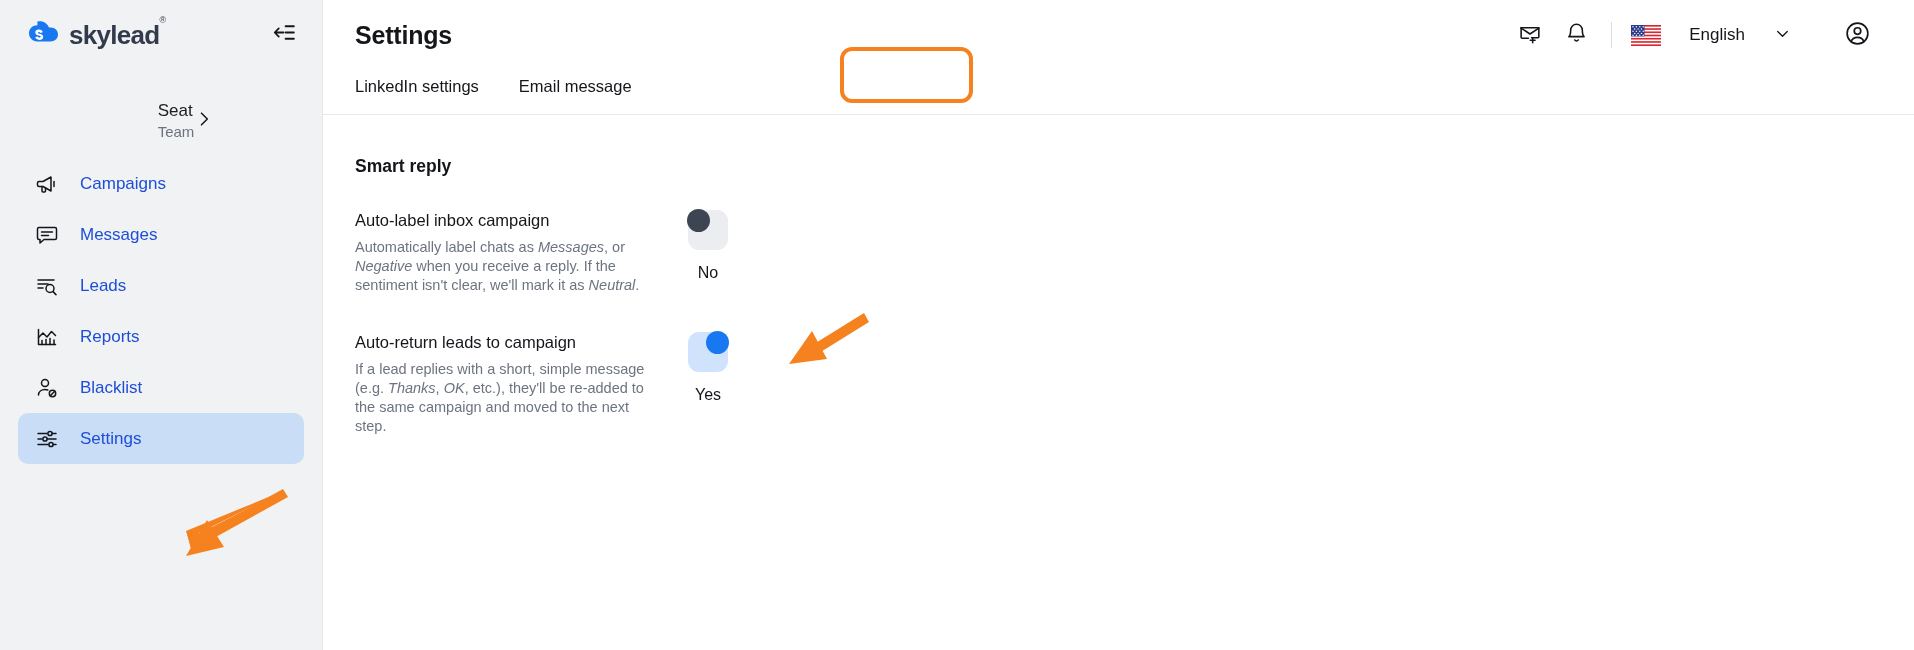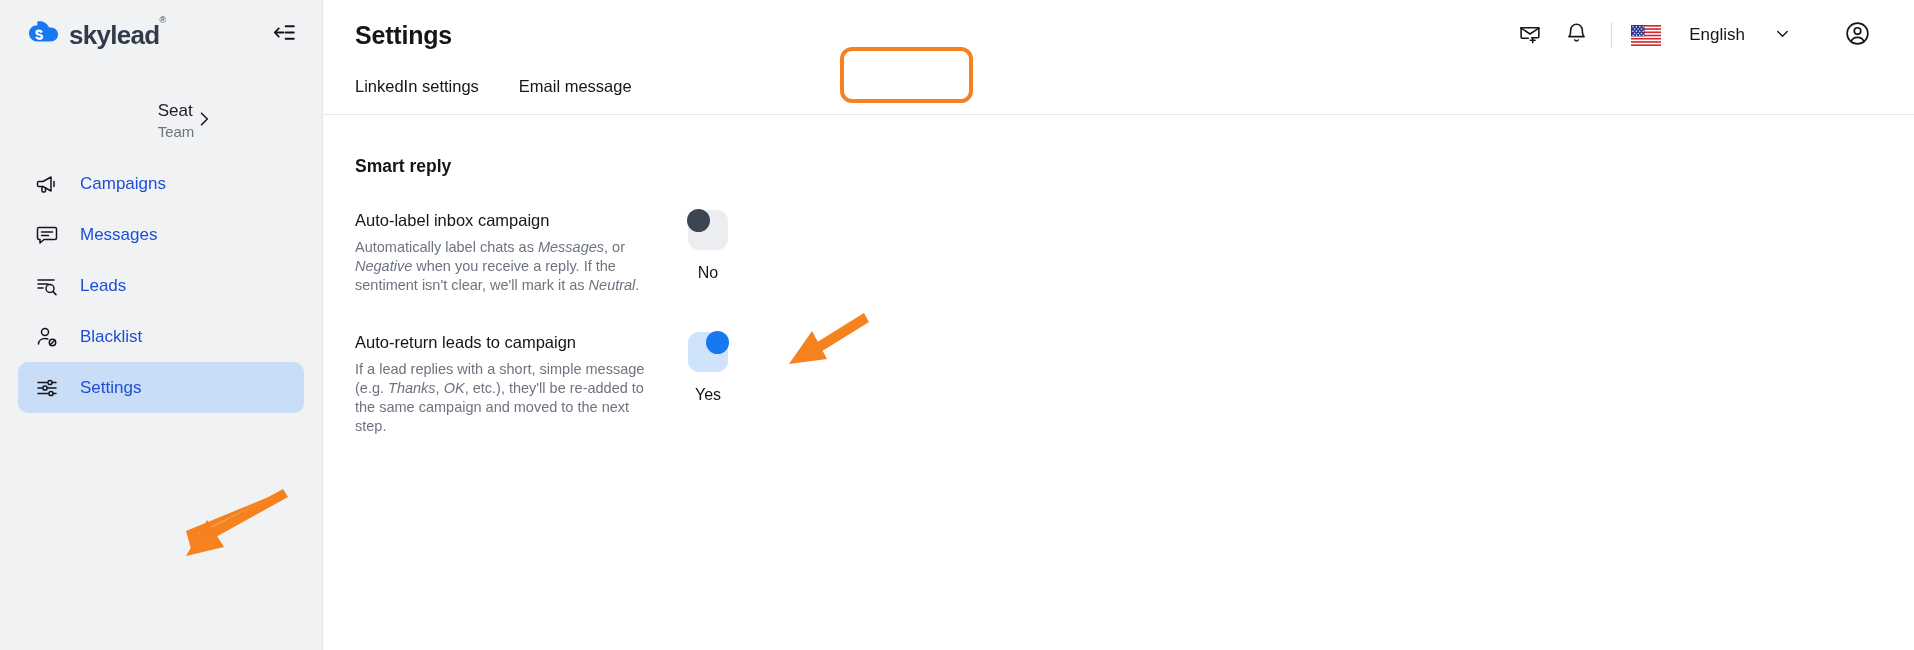--- a/index.html
+++ b/index.html
@@ -292,20 +292,33 @@
             <path d="M3 6h16"></path>
               <path d="M3 10h10"></path>
               <path d="M3 14h5"></path>
             <circle cx="15" cy="14.5" r="4"></circle>
               <path d="M18 17.6 L21 20.6"></path>
           </svg>
         </span>
         <span class="nav-label">Leads</span>
       </div>
 
+      <div class="nav-item">
+        <span class="nav-icon">
+          <svg viewBox="0 0 24 24" width="24" height="24" fill="none" stroke="#14161a" stroke-width="1.5" stroke-linecap="round" stroke-linejoin="round">
+            <path d="M3.5 4.5v15h17"></path>
+            <path d="M3.5 12.5 L8 8 L12 12 L16.5 6.5 L20.5 10.5"></path>
+            <path d="M7 19.5v-4"></path>
+              <path d="M11 19.5v-5"></path>
+              <path d="M15 19.5v-6"></path>
+              <path d="M19 19.5v-4.5"></path>
+          </svg>
+        </span>
+        <span class="nav-label">Reports</span>
+      </div>
 
       <div class="nav-item">
         <span class="nav-icon">
           <svg viewBox="0 0 24 24" width="24" height="24" fill="none" stroke="#14161a" stroke-width="1.5" stroke-linecap="round" stroke-linejoin="round">
             <circle cx="10" cy="7" r="3.5"></circle>
             <path d="M3.5 19c0-3.3 2.9-5.5 6.5-5.5 1 0 2 .2 2.8.5"></path>
             <circle cx="17.5" cy="17.5" r="3.2"></circle>
             <path d="M15.3 19.7 L19.7 15.3"></path>
           </svg>
         </span>

